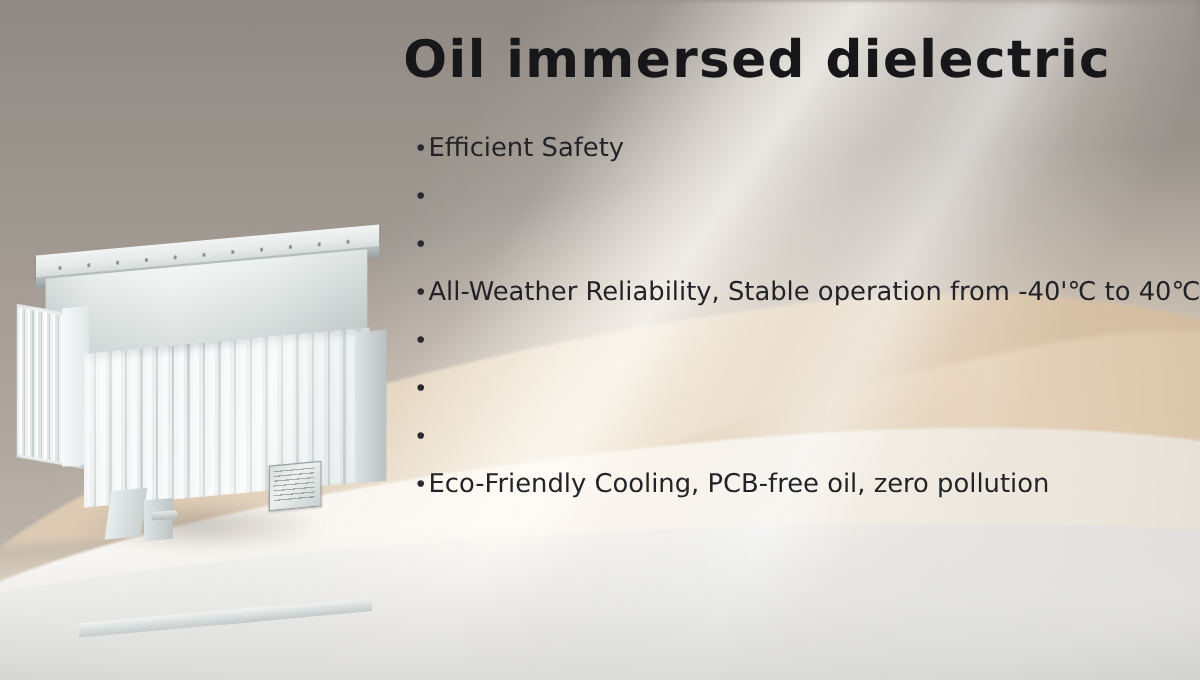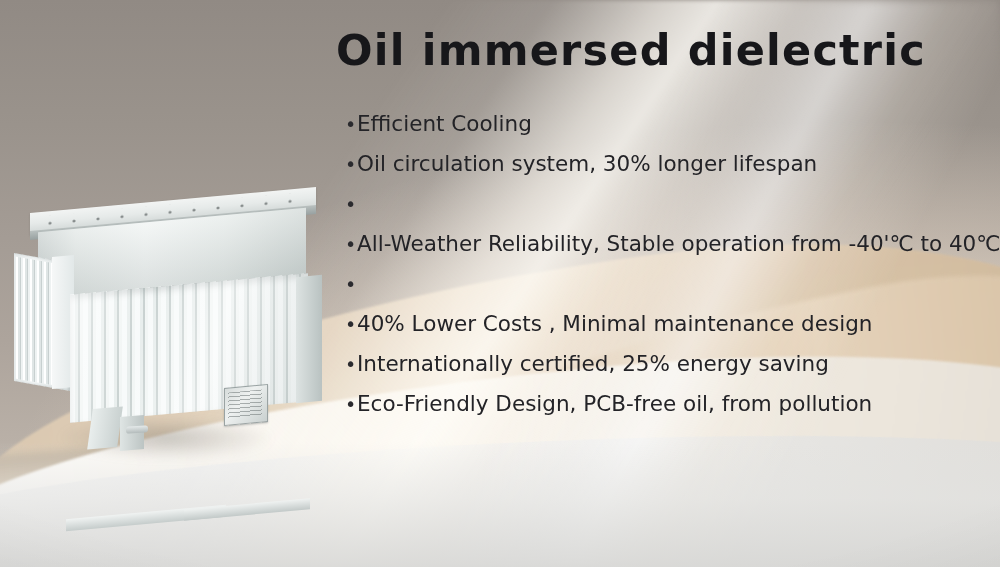--- a/index.html
+++ b/index.html
@@ -496,43 +496,40 @@
     <div class="tf-drain"></div>
     <div class="tf-rail-a"></div>
     <div class="tf-rail-b"></div>
   </div>
 
   <div class="title">Oil immersed dielectric</div>
 
   <div class="bullets">
     <div class="bullet">
       <span class="dot">•</span>
-      <span class="txt">Efficient Cooling</span>
-    </div>
-    <div class="bullet">
-      <span class="dot">•</span>
-      <span class="txt">Oil circulation system, 30% longer lifespan</span>
+      <span class="txt">Efficient Safety</span>
+    </div>
+    <div class="bullet">
+      <span class="dot">•</span>
     </div>
     <div class="bullet">
       <span class="dot">•</span>
     </div>
     <div class="bullet">
       <span class="dot">•</span>
       <span class="txt">All-Weather Reliability, Stable operation from -40'℃ to 40℃</span>
     </div>
     <div class="bullet">
       <span class="dot">•</span>
     </div>
     <div class="bullet">
       <span class="dot">•</span>
-      <span class="txt">40% Lower Costs , Minimal maintenance design</span>
-    </div>
-    <div class="bullet">
-      <span class="dot">•</span>
-      <span class="txt">Internationally certified, 25% energy saving</span>
-    </div>
-    <div class="bullet">
-      <span class="dot">•</span>
-      <span class="txt">Eco-Friendly Design, PCB-free oil, from pollution</span>
+    </div>
+    <div class="bullet">
+      <span class="dot">•</span>
+    </div>
+    <div class="bullet">
+      <span class="dot">•</span>
+      <span class="txt">Eco-Friendly Cooling, PCB-free oil, zero pollution</span>
     </div>
   </div>
 
 </div>
 
 </body></html>

